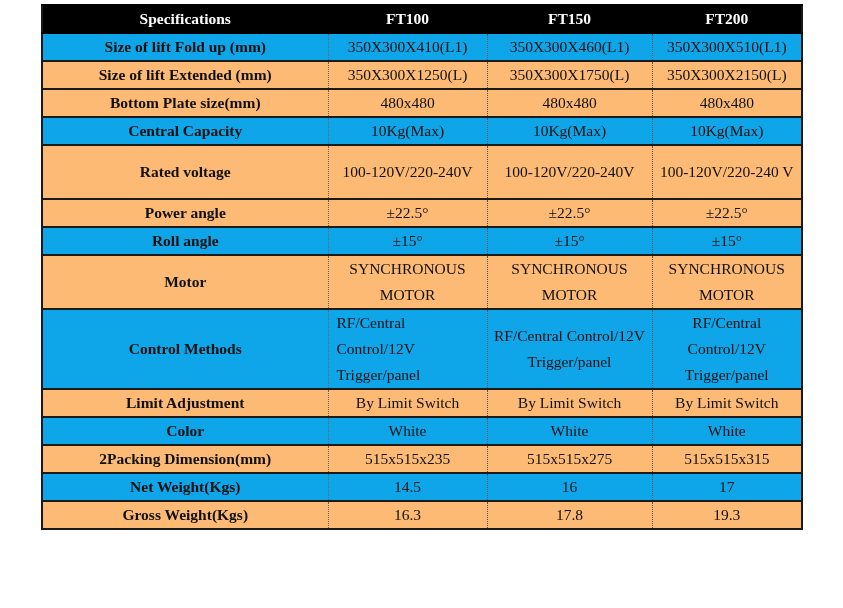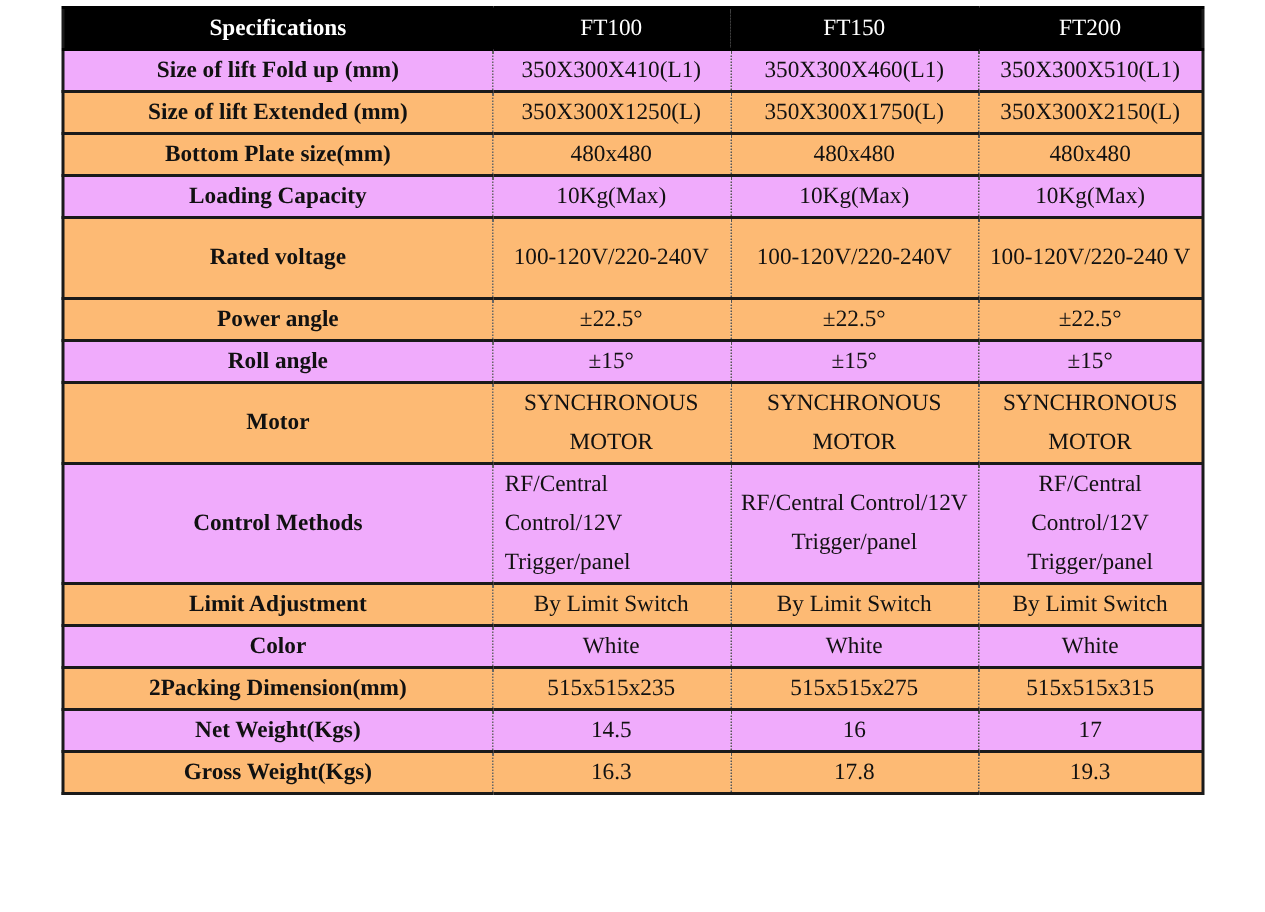--- a/index.html
+++ b/index.html
@@ -15,25 +15,25 @@
   .spec-table col.c2 { width: 165px; }
   .spec-table col.c3 { width: 150px; }
   .spec-table td, .spec-table th {
     padding: 0 4px; text-align: center; vertical-align: middle;
     font-size: 15.5px; line-height: 26px;
     border-top: 2px solid #1a1a1a; border-bottom: 2px solid #1a1a1a;
     border-left: 1px dotted #555; border-right: 1px dotted #555;
   }
   .spec-table td.label { font-weight: bold; border-left: 2px solid #1a1a1a; border-right: 1px dotted #666; }
   .spec-table tr.header th {
-    background: #000; color: #fff; font-weight: normal; height: 26px;
+    background: #000; color: #fff; font-weight: bold; height: 26px;
     border-color: #000;
   }
   .spec-table tr.header th.label { font-weight: bold; }
-  .spec-table tr.gray td { background: #f0abfc; }
+  .spec-table tr.gray td { background: #0ea5e9; }
   .spec-table tr.white td { background: #fdba74; }
   .spec-table td.left { text-align: left; padding-left: 8px; }
   .r-1 td { height: 25px; }
   .r-2 td { height: 52px; }
   .r-3 td { height: 78px; }
 </style>
 </head>
 <body>
 
 <table class="spec-table">
@@ -62,21 +62,21 @@
     <td>350X300X1750(L)</td>
     <td>350X300X2150(L)</td>
   </tr>
   <tr class="white r-1">
     <td class="label">Bottom Plate size(mm)</td>
     <td>480x480</td>
     <td>480x480</td>
     <td>480x480</td>
   </tr>
   <tr class="gray r-1">
-    <td class="label">Loading Capacity</td>
+    <td class="label">Central Capacity</td>
     <td>10Kg(Max)</td>
     <td>10Kg(Max)</td>
     <td>10Kg(Max)</td>
   </tr>
   <tr class="white r-2">
     <td class="label">Rated voltage</td>
     <td>100-120V/220-240V</td>
     <td>100-120V/220-240V</td>
     <td>100-120V/220-240 V</td>
   </tr>

